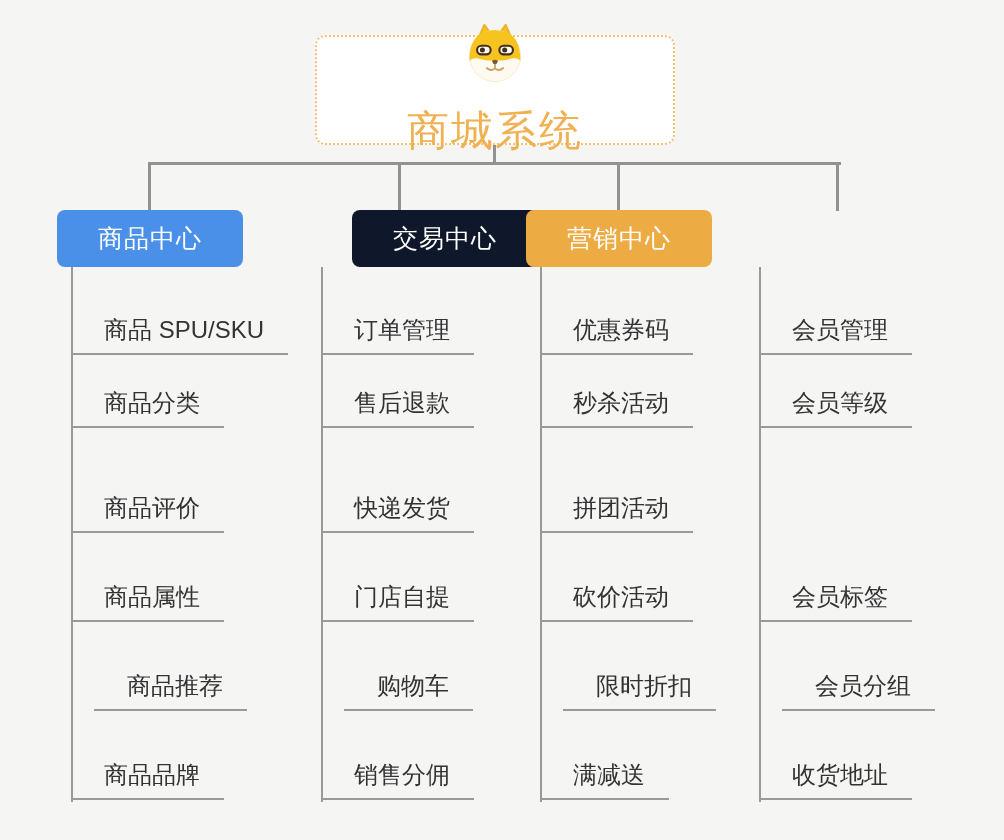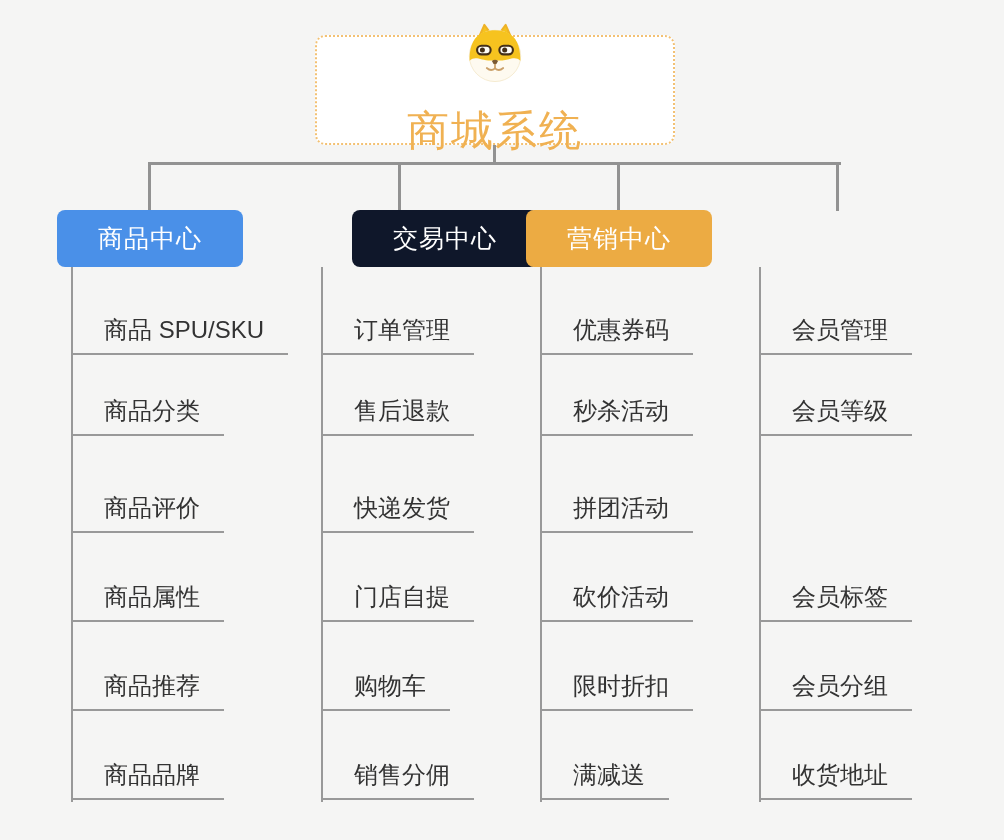--- a/index.html
+++ b/index.html
@@ -90,24 +90,24 @@
     color: #333333;
     padding: 0 24px 8px 33px;
     border-bottom: 2px solid #999999;
     cursor: default;
   }
   .leaf.c0 { left: 71px; text-align: center;  }
   .leaf.c1 { left: 321px; }
   .leaf.c2 { left: 540px; }
   .leaf.c3 { left: 759px; }
   .leaf.r0 { top: 315px; }
-  .leaf.r1 { top: 396px; }
+  .leaf.r1 { top: 388px; }
   .leaf.r2 { top: 493px; }
   .leaf.r3 { top: 582px; }
-  .leaf.r4 { top: 671px; }
+  .leaf.r4 { top: 671px; margin-left: 23px; }
   .leaf.r5 { top: 760px; }
 </style>
 </head>
 <body>
 
 <div id="canvas">
 
   <div class="root-node">
     <svg class="dog-icon" viewBox="0 0 64 64" aria-hidden="true">
 

